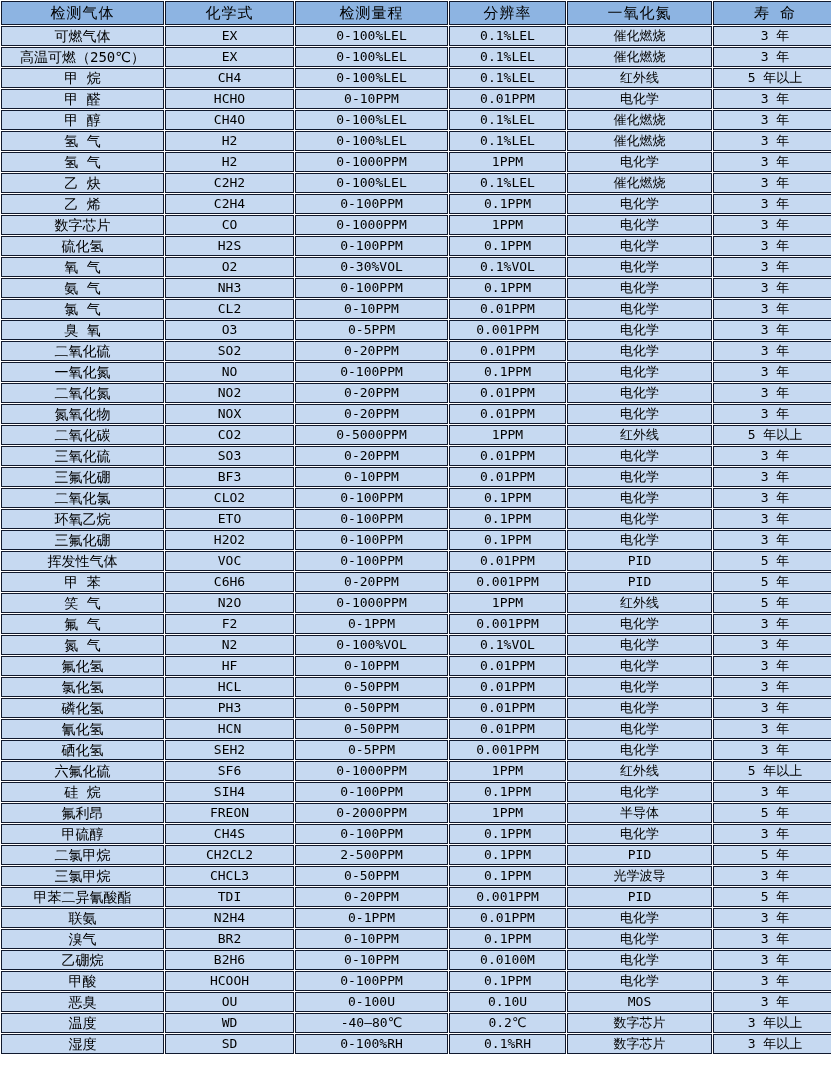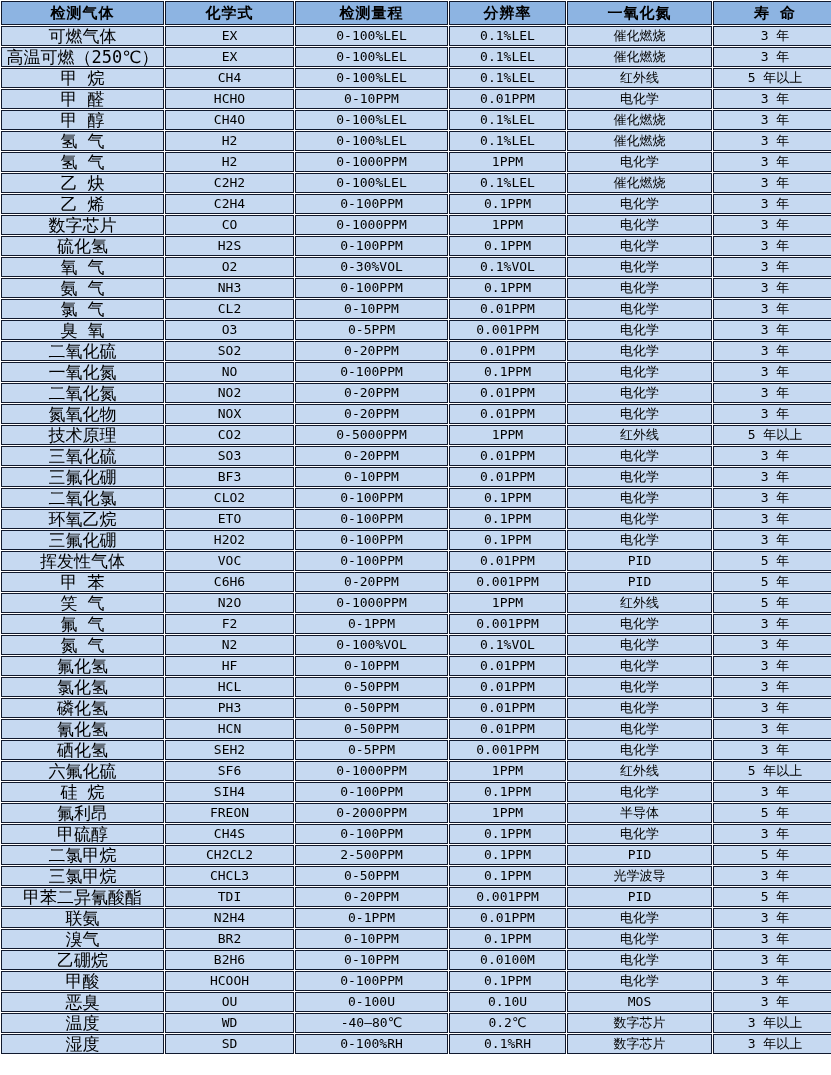--- a/index.html
+++ b/index.html
@@ -27,31 +27,31 @@
     border:1px solid var(--border);
     background:var(--row-bg);
     text-align:center;
     vertical-align:middle;
     padding:0 2px;
     overflow:hidden;
     white-space:nowrap;
   }
   th{
     background:var(--header-bg);
-    font-weight:bold;
+    font-weight:normal;
     font-size:15px;
     height:24px;
     letter-spacing:1px;
   }
   td{
     font-size:13px;
     height:18px;
     line-height:18px;
   }
-  td.c-gas{font-size:17px;}
+  td.c-gas{font-size:14px;}
 </style>
 </head>
 <body>
 
 <table>
   <colgroup>
     <col style="width:163px">
     <col style="width:129px">
     <col style="width:153px">
     <col style="width:117px">
@@ -215,21 +215,21 @@
       </tr>
       <tr>
         <td class="c-gas">氮氧化物</td>
         <td>NOX</td>
         <td>0-20PPM</td>
         <td>0.01PPM</td>
         <td>电化学</td>
         <td>3 年</td>
       </tr>
       <tr>
-        <td class="c-gas">技术原理</td>
+        <td class="c-gas">二氧化碳</td>
         <td>CO2</td>
         <td>0-5000PPM</td>
         <td>1PPM</td>
         <td>红外线</td>
         <td>5 年以上</td>
       </tr>
       <tr>
         <td class="c-gas">三氧化硫</td>
         <td>SO3</td>
         <td>0-20PPM</td>

